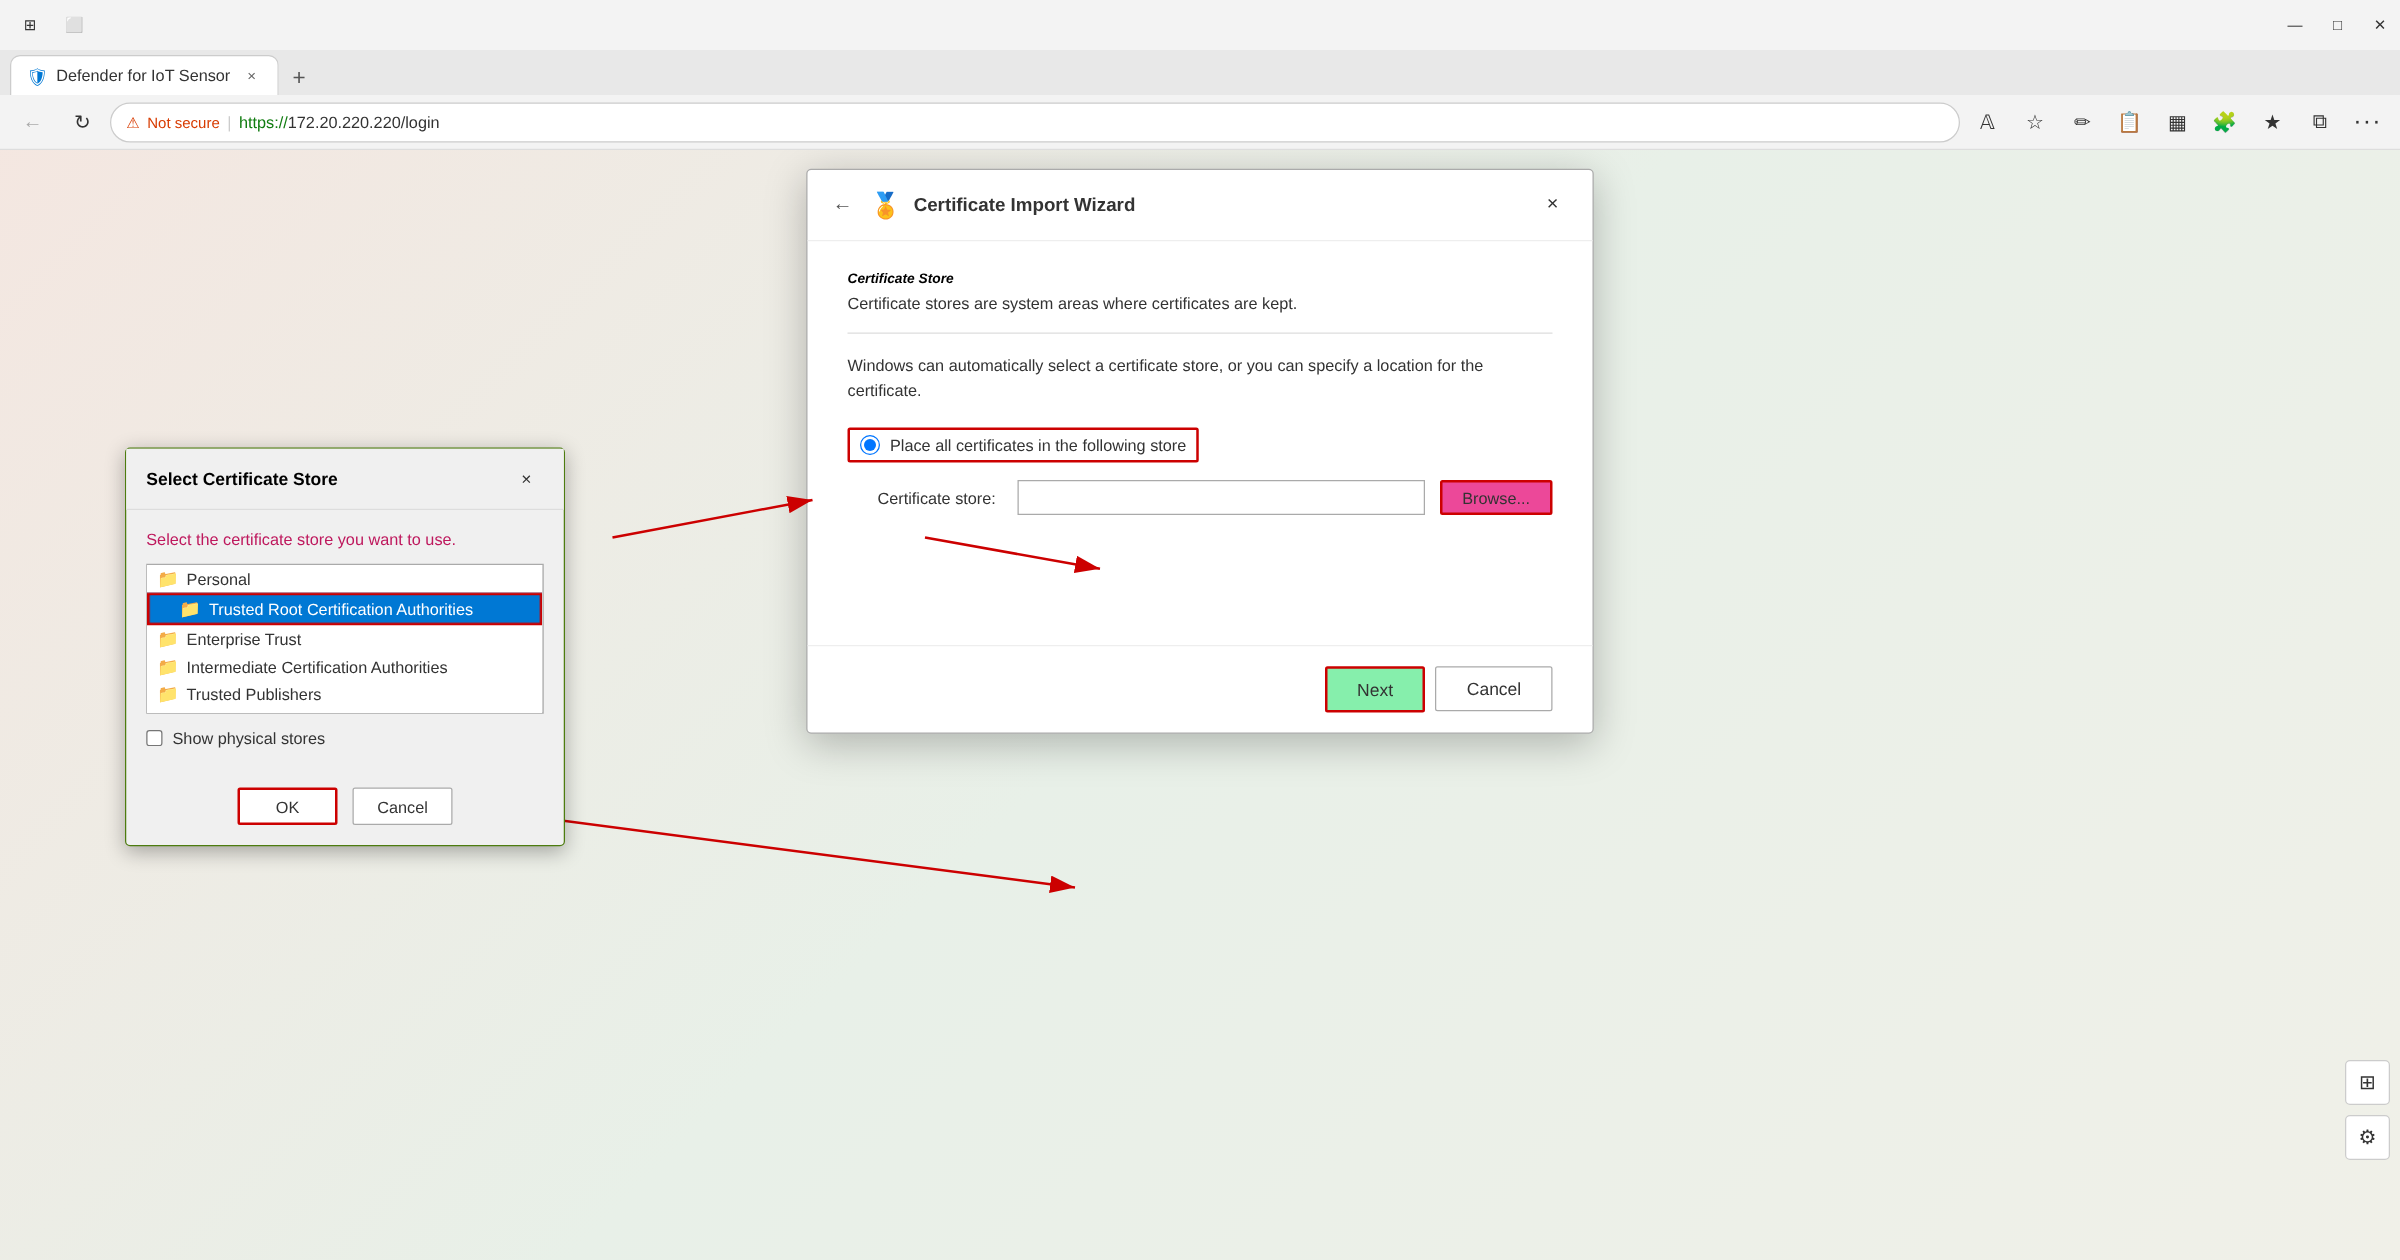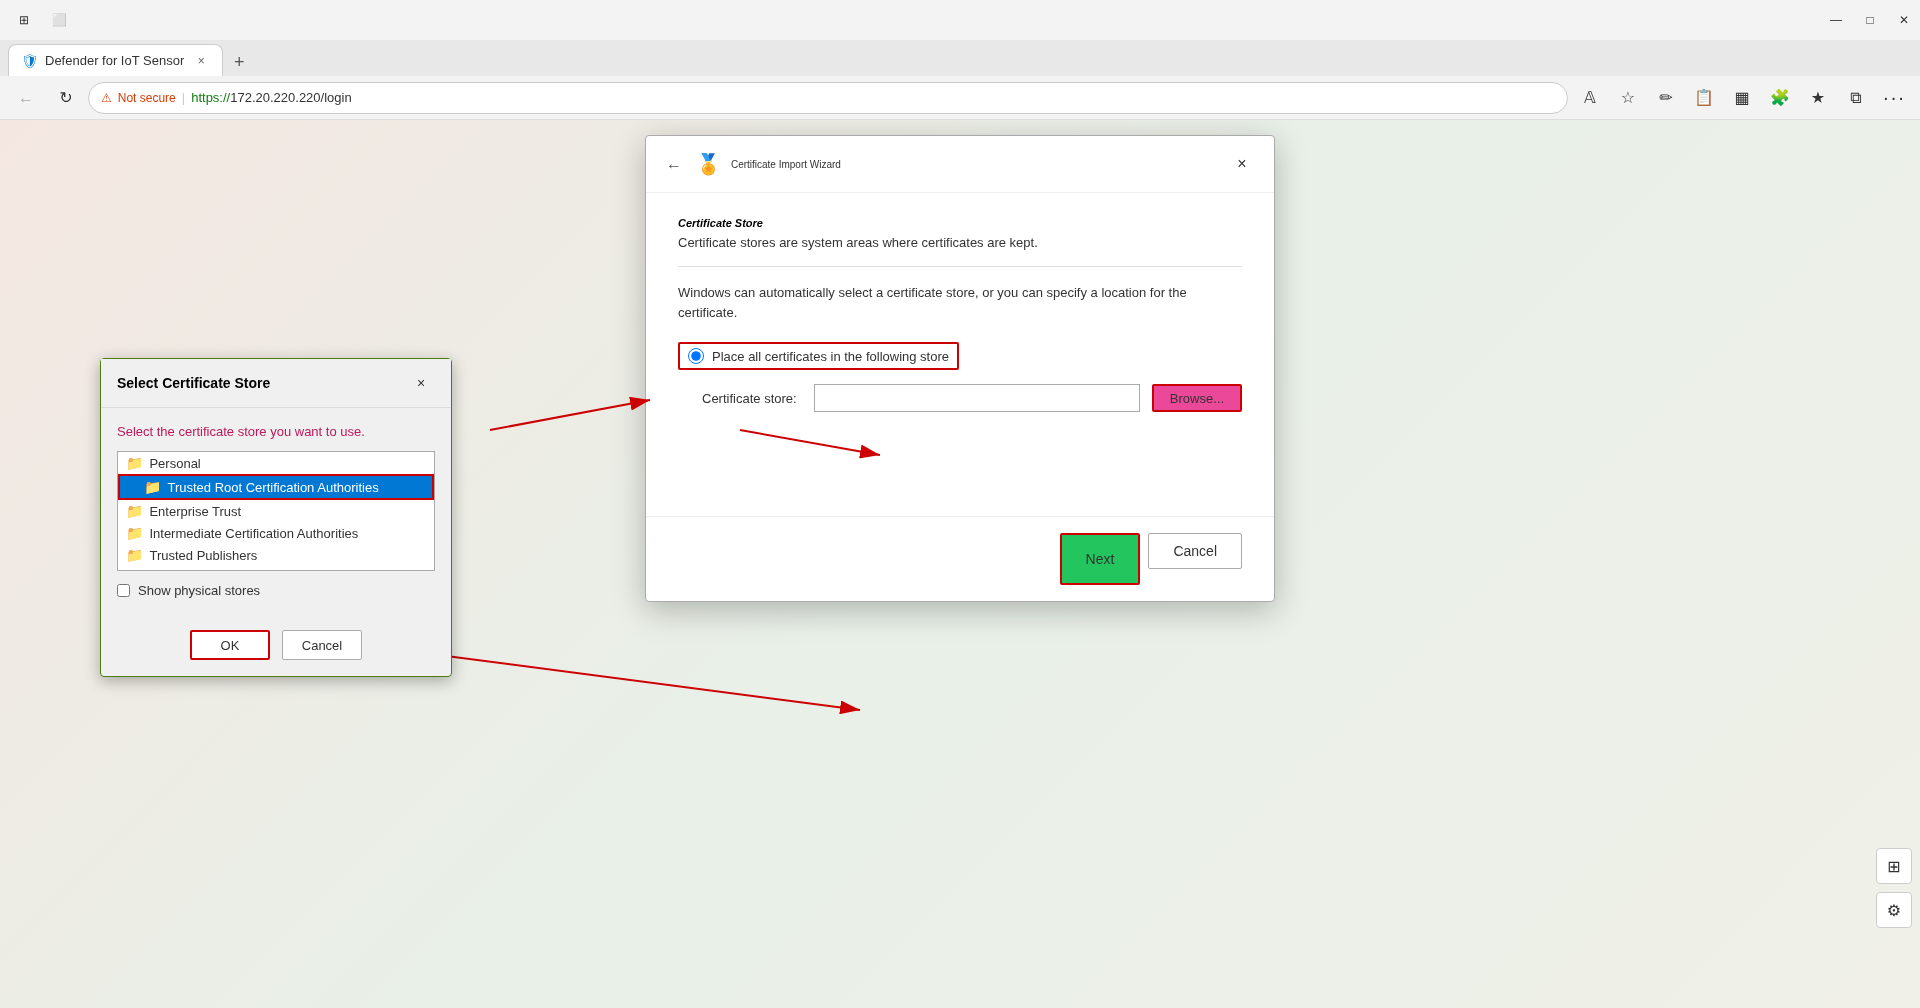--- a/index.html
+++ b/index.html
@@ -209,22 +209,22 @@
       display: flex;
       align-items: center;
       justify-content: center;
     }
 
     .wizard-icon {
       font-size: 20px;
     }
 
     .wizard-title-text {
-      font-size: 10px;
-      font-weight: 400;
+      font-size: 15px;
+      font-weight: 700;
       color: #333;
     }
 
     .wizard-close-btn {
       width: 32px;
       height: 32px;
       border: none;
       background: transparent;
       cursor: pointer;
       font-size: 16px;
@@ -327,24 +327,24 @@
     .wizard-footer {
       display: flex;
       justify-content: flex-end;
       gap: 8px;
       padding: 16px 32px;
       border-top: 1px solid #eee;
       margin-top: 80px;
     }
 
     .btn-next {
-      height: 52px;
+      height: 37px;
       padding: 0 24px;
       border: 2px solid #c00;
-      background: #22c55e;
+      background: #86efac;
       cursor: pointer;
       font-size: 14px;
       color: #333;
       border-radius: 2px;
     }
 
     .btn-cancel {
       height: 36px;
       padding: 0 24px;
       border: 1px solid #aaa;

